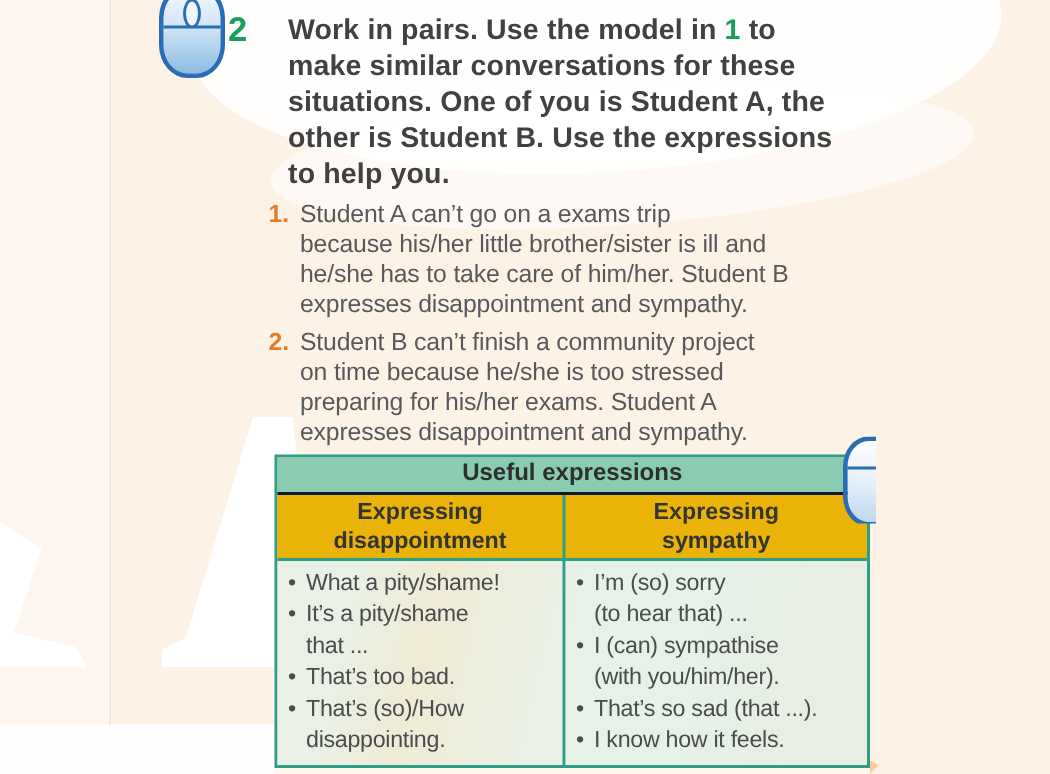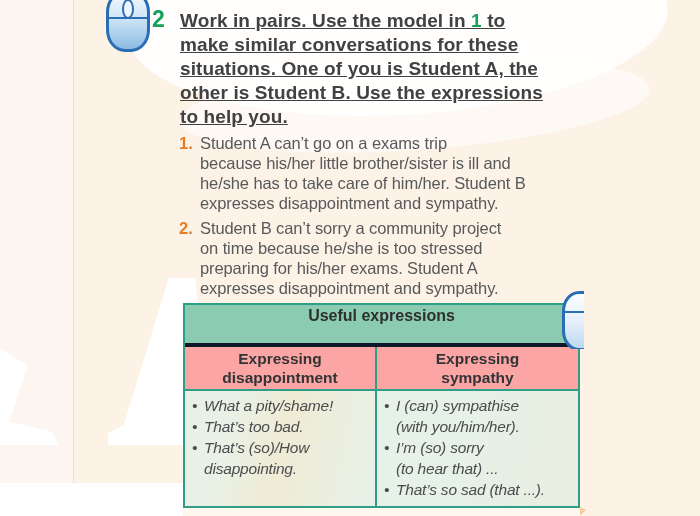--- a/index.html
+++ b/index.html
@@ -50,59 +50,59 @@
     border:3px solid #2a6db4;border-radius:17px/20px;
     background:linear-gradient(180deg,#fdfeff 0%,#e2eefa 55%,#bcd9ef 100%);
   }
   .mouse-partial .m2-line{position:absolute;left:0;right:0;top:17px;border-top:2px solid #2a6db4;}
   
   .ex-number{
     position:absolute;left:152px;top:6px;z-index:3;
     font-size:23px;font-weight:bold;color:#17a05c;
   }
   .ex-heading{
-    position:absolute;left:180px;top:9px;width:445px;z-index:3;
+    position:absolute;left:192px;top:9px;width:445px;z-index:3;
     font-size:19px;line-height:24px;font-weight:bold;color:#414142;
-    white-space:pre-line;letter-spacing:.1px;text-decoration:underline;
+    white-space:pre-line;letter-spacing:.1px;
   }
   .ex-heading .ref{color:#17a05c;}
   
   .situations{position:absolute;left:179px;top:133px;width:440px;z-index:2;}
   .situation{display:flex;margin-bottom:5px;}
   .sit-num{
     flex:0 0 21px;font-size:16.5px;line-height:20px;font-weight:bold;color:#e87b28;
   }
   .sit-text{
     flex:1;font-size:16.5px;line-height:20px;color:#58595b;white-space:pre-line;
     letter-spacing:-0.1px;
   }
   
   .xtable{
     position:absolute;left:183px;top:303px;width:397px;z-index:2;
     border:2px solid #2f9e86;box-sizing:border-box;background:#e9f1e6;
   }
   .t-title{
-    background:#8acbb1;border-bottom:4px solid #0f172a;
+    background:#8acbb1;border-bottom:2px solid #0f172a;
     text-align:center;font-weight:bold;font-size:16px;color:#2e2f2f;
-    padding:2px 0 18px 0;
+    padding:2px 0 3px 0;
   }
-  .t-sub{display:flex;background:#fca5a5;border-bottom:2px solid #2f9e86;justify-content:center;}
+  .t-sub{display:flex;background:#eab308;border-bottom:2px solid #2f9e86;justify-content:center;}
   .t-subcell{
     box-sizing:border-box;text-align:center;font-weight:bold;font-size:15.5px;
     line-height:19px;color:#333435;white-space:pre-line;padding:2px 2px;
   }
   .t-sub .t-subcell:first-child{flex:0 0 192px;border-right:2px solid #2f9e86;}
   .t-sub .t-subcell:last-child{flex:1;}
   .t-body{
     display:flex;
     background:
       linear-gradient(103deg,rgba(240,234,210,0) 12%,rgba(240,234,210,.85) 26%,rgba(240,234,210,0) 48%,rgba(240,234,210,0) 70%,rgba(240,234,210,.6) 88%),
       #e9f1e6;
   }
-  .t-cell{box-sizing:border-box;padding:4px 13px 6px 6px;font-style:italic;}
+  .t-cell{box-sizing:border-box;padding:4px 13px 6px 6px;}
   .t-body .t-cell:first-child{flex:0 0 192px;border-right:2px solid #2f9e86;}
   .t-body .t-cell:last-child{flex:1;background:rgba(228,240,233,.55);}
   .t-cell ul{margin:0;padding:0;list-style:none;}
   .t-cell li{
     position:relative;padding-left:13px;font-size:15.5px;line-height:21px;
     color:#4b4c4e;white-space:pre-line;letter-spacing:-0.2px;
   }
   .t-cell li::before{content:"\2022";position:absolute;left:1px;top:0;color:#4b4c4e;}
 </style>
 </head>
@@ -136,51 +136,54 @@
   <div class="situations">
     <div class="situation">
       <span class="sit-num">1.</span>
       <span class="sit-text">Student A can’t go on a exams trip
 because his/her little brother/sister is ill and
 he/she has to take care of him/her. Student B
 expresses disappointment and sympathy.</span>
     </div>
     <div class="situation">
       <span class="sit-num">2.</span>
-      <span class="sit-text">Student B can’t sorry a community project
+      <span class="sit-text">Student B can’t finish a community project
 on time because he/she is too stressed
 preparing for his/her exams. Student A
 expresses disappointment and sympathy.</span>
     </div>
   </div>
 
   <div class="xtable">
     <div class="t-title">Useful expressions</div>
     <div class="t-sub">
       <div class="t-subcell">Expressing
 disappointment</div>
       <div class="t-subcell">Expressing
 sympathy</div>
     </div>
     <div class="t-body">
       <div class="t-cell">
         <ul>
           <li>What a pity/shame!</li>
+          <li>It’s a pity/shame
+that ...</li>
           <li>That’s too bad.</li>
           <li>That’s (so)/How
 disappointing.</li>
         </ul>
       </div>
       <div class="t-cell">
         <ul>
+          <li>I’m (so) sorry
+(to hear that) ...</li>
           <li>I (can) sympathise
 (with you/him/her).</li>
-          <li>I’m (so) sorry
-(to hear that) ...</li>
           <li>That’s so sad (that ...).</li>
+          <li>I know how it feels.</li>
         </ul>
       </div>
     </div>
   </div>
 
   <div class="mouse-partial">
     <div class="m2">
       <span class="m2-line"></span>
     </div>
   </div>

